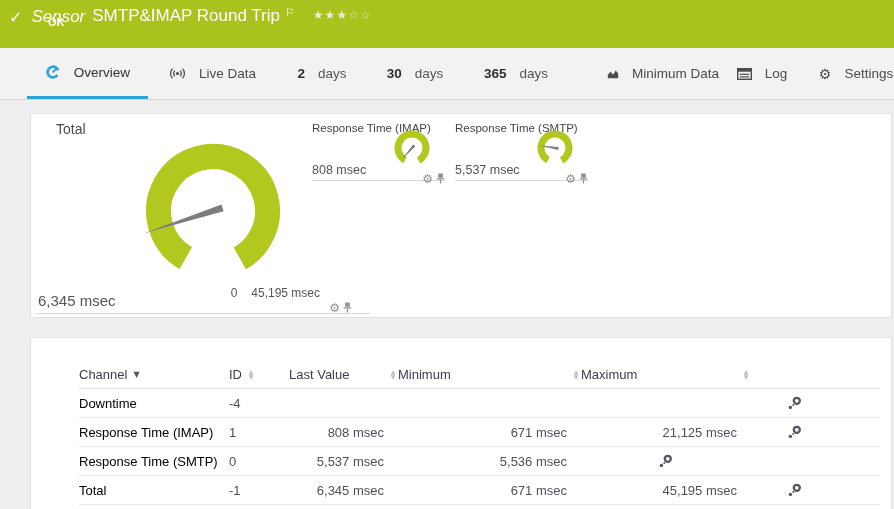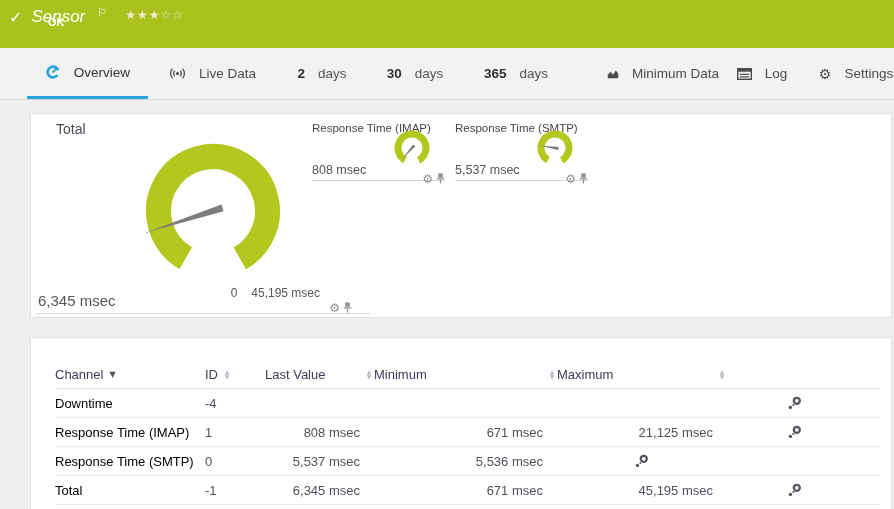--- a/index.html
+++ b/index.html
@@ -62,40 +62,41 @@
   .mini-imap{left:281px;}
   .mini-smtp{left:424px;}
   .mini-title{position:absolute;left:0;top:0;font-size:11.5px;color:#44444e;white-space:nowrap;}
   .mini-svg{position:absolute;left:78px;top:4px;}
   .mini-value{position:absolute;left:0;bottom:3px;font-size:12.5px;color:#555;}
   .mini-card .gicons{right:0;bottom:-4px;}
 
   
   .ctable{position:absolute;left:11px;top:22px;width:825px;padding-left:13px;}
   .trow{display:grid;grid-template-columns:150px 60px 109px 183px 170px 1fr;
-        align-items:center;height:28px;border-bottom:1px solid #e9e9ee;}
+        align-items:center;height:28px;border-bottom:1px solid #e9e9ee;margin-left:24px;}
   .trow.head{border-bottom:1px solid #e0e0e6;}
   .th{font-size:13px;color:#3d3d52;display:flex;align-items:center;cursor:pointer;}
   .th.num{justify-content:space-between;}
   .sort-pair{display:flex;flex-direction:column;margin-left:4px;width:10px;}
   .sort-pair span{font-size:6px;line-height:5px;color:#b9bdc8;text-align:center;}
   .channel-sort{font-size:8px;color:#555;margin-left:6px;}
   .td{font-size:13px;color:#50505a;}
   .td.num{text-align:right;padding-right:14px;}
   .td.chan{color:#000000;}
   .editcell{display:flex;justify-content:flex-end;padding-right:78px;}
   .editcell svg{cursor:pointer;}
 </style>
 </head>
 <body>
 
 <div id="header">
   <div class="hrow">
     <span class="hcheck uicon">✓</span>
     <span class="hkind">Sensor</span>
+    <span class="htitle">SMTP&amp;IMAP Round Trip</span>
     <span class="hflag uicon">⚐</span>
     <span class="hstars uicon"><span>★★★</span><span class="empty">☆☆</span></span>
   </div>
   <div class="hok">OK</div>
 </div>
 
 <div id="tabbar">
   <div class="tab tab-overview active">
     <svg width="16" height="16" viewBox="0 0 16 16">
       <circle cx="8" cy="8" r="5.3" fill="none" stroke="#2aa4dc" stroke-width="2.8" stroke-dasharray="27.5 5.8" transform="rotate(35 8 8)"></circle>

